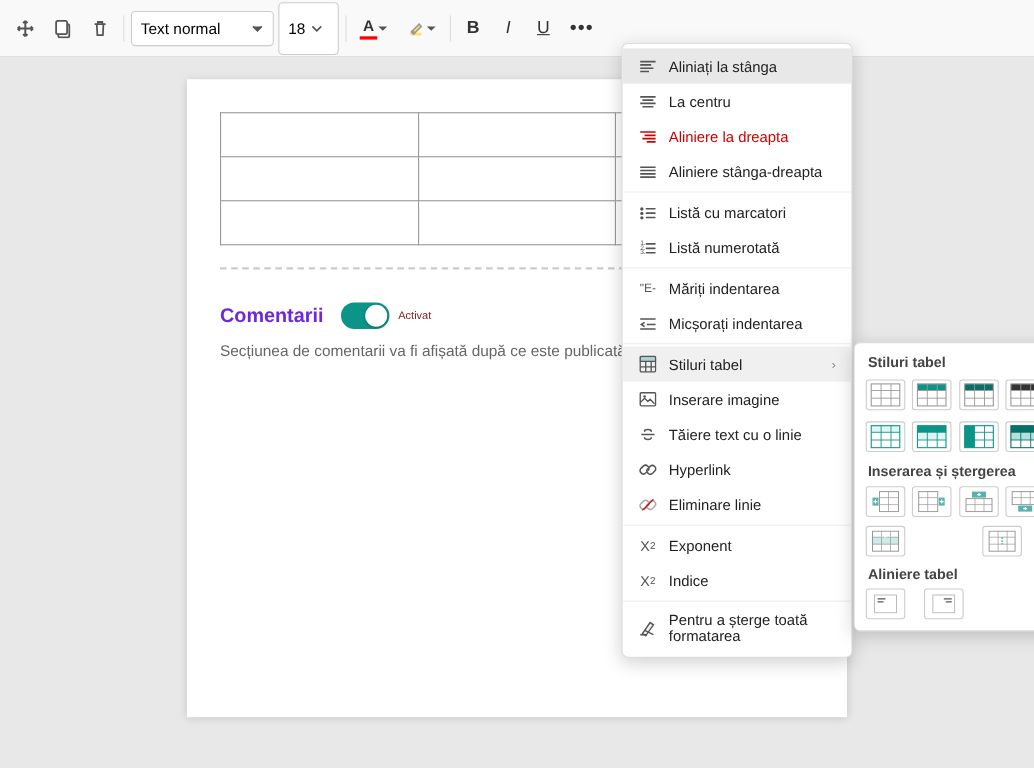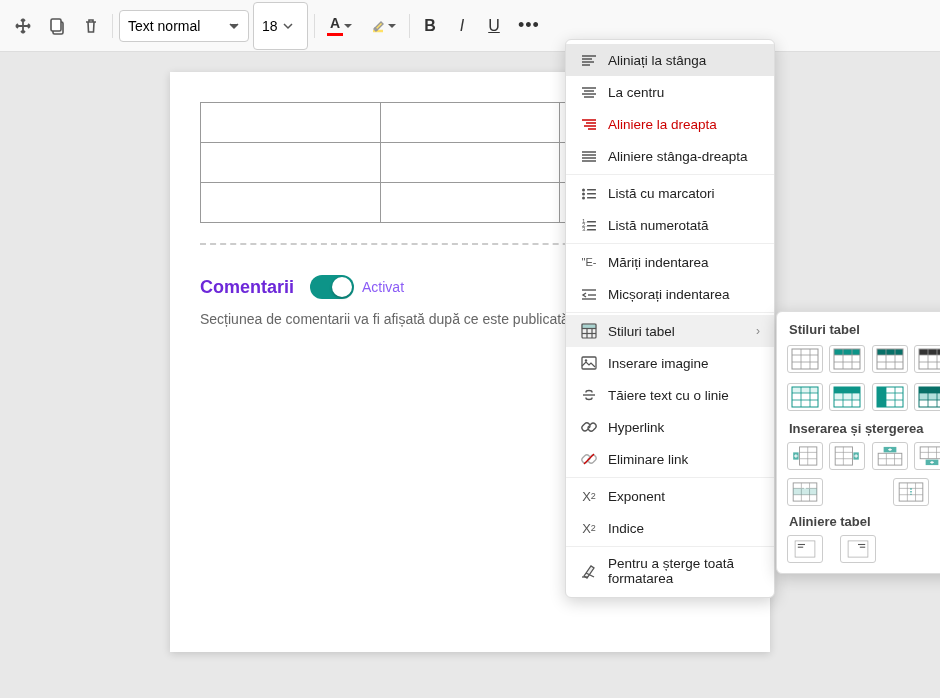--- a/index.html
+++ b/index.html
@@ -141,22 +141,22 @@
       position: absolute;
       width: 20px;
       height: 20px;
       background: white;
       border-radius: 50%;
       top: 2px;
       left: 22px;
       box-shadow: 0 1px 3px rgba(0,0,0,0.3);
     }
     .toggle-label {
-      font-size: 14px;
-      color: #8b5cf6;
+      font-size: 10px;
+      color: #7f1d1d;
     }
     .comments-desc {
       font-size: 14px;
       color: #666;
     }
 
     
     .dropdown-menu {
       position: absolute;
       top: 39px;
@@ -755,21 +755,21 @@
   </div>
 
   <div class="menu-item">
     <span class="item-icon">
       <svg width="16" height="16" viewBox="0 0 16 16" fill="none" stroke="#aaa" stroke-width="1.4">
         <path d="M7 10l-1 1a3 3 0 01-4.24-4.24l2-2a3 3 0 014.24 4.24"></path>
         <path d="M9 6l1-1a3 3 0 014.24 4.24l-2 2A3 3 0 018 7"></path>
         <line x1="3" y1="13" x2="13" y2="3" stroke="#c00" stroke-width="1.2"></line>
       </svg>
     </span>
-    <span class="item-label">Eliminare link</span>
+    <span class="item-label">Eliminare linie</span>
   </div>
 
   <div class="menu-divider"></div>
 
   <div class="menu-item">
     <span class="item-icon" style="font-size:13px;font-weight:500;color:#555;">X<sup style="font-size:9px;">2</sup></span>
     <span class="item-label">Exponent</span>
   </div>
 
   <div class="menu-item">

